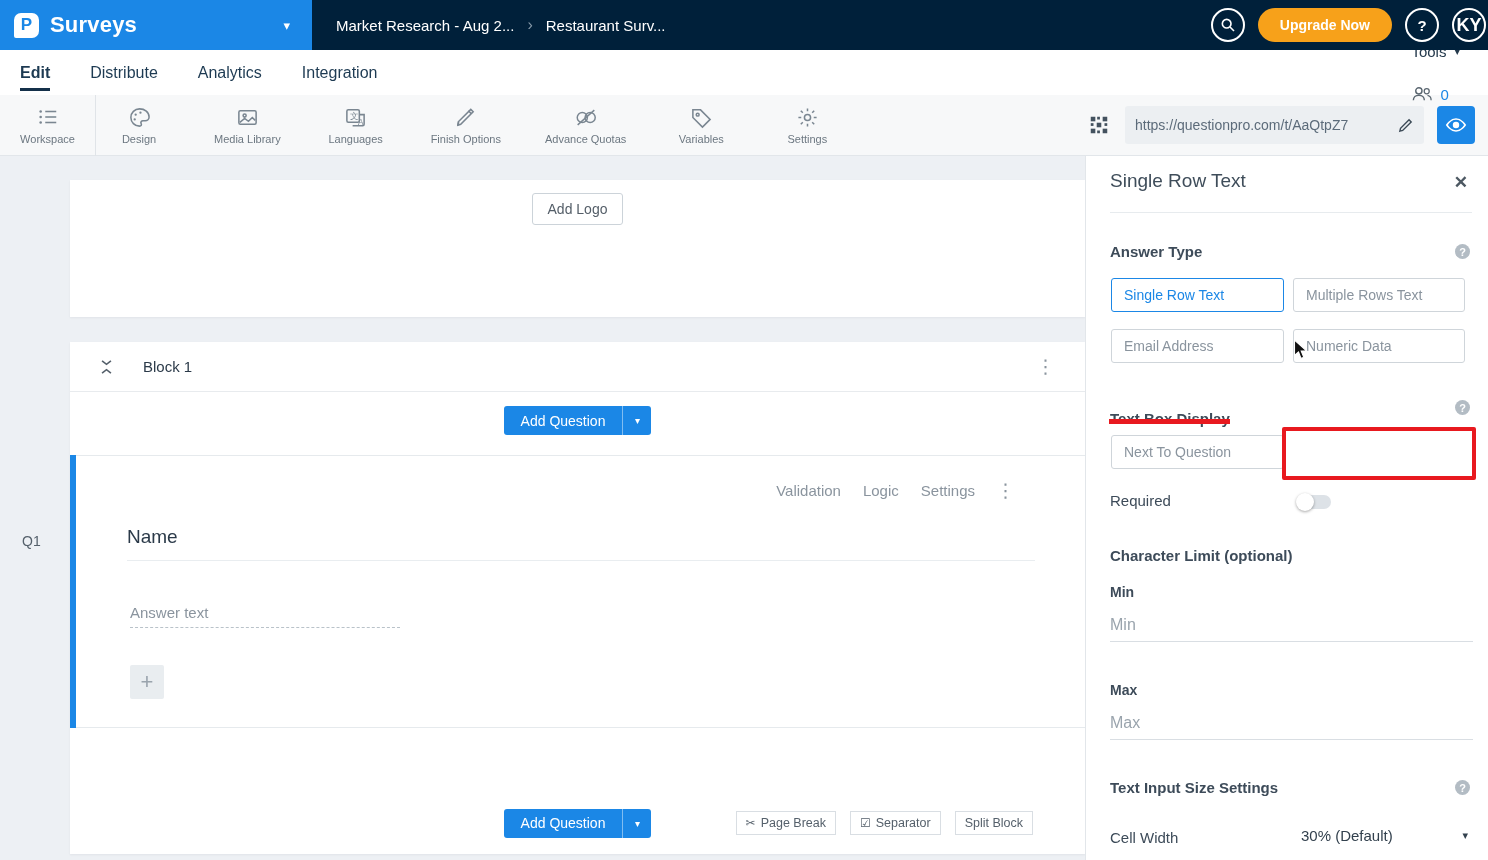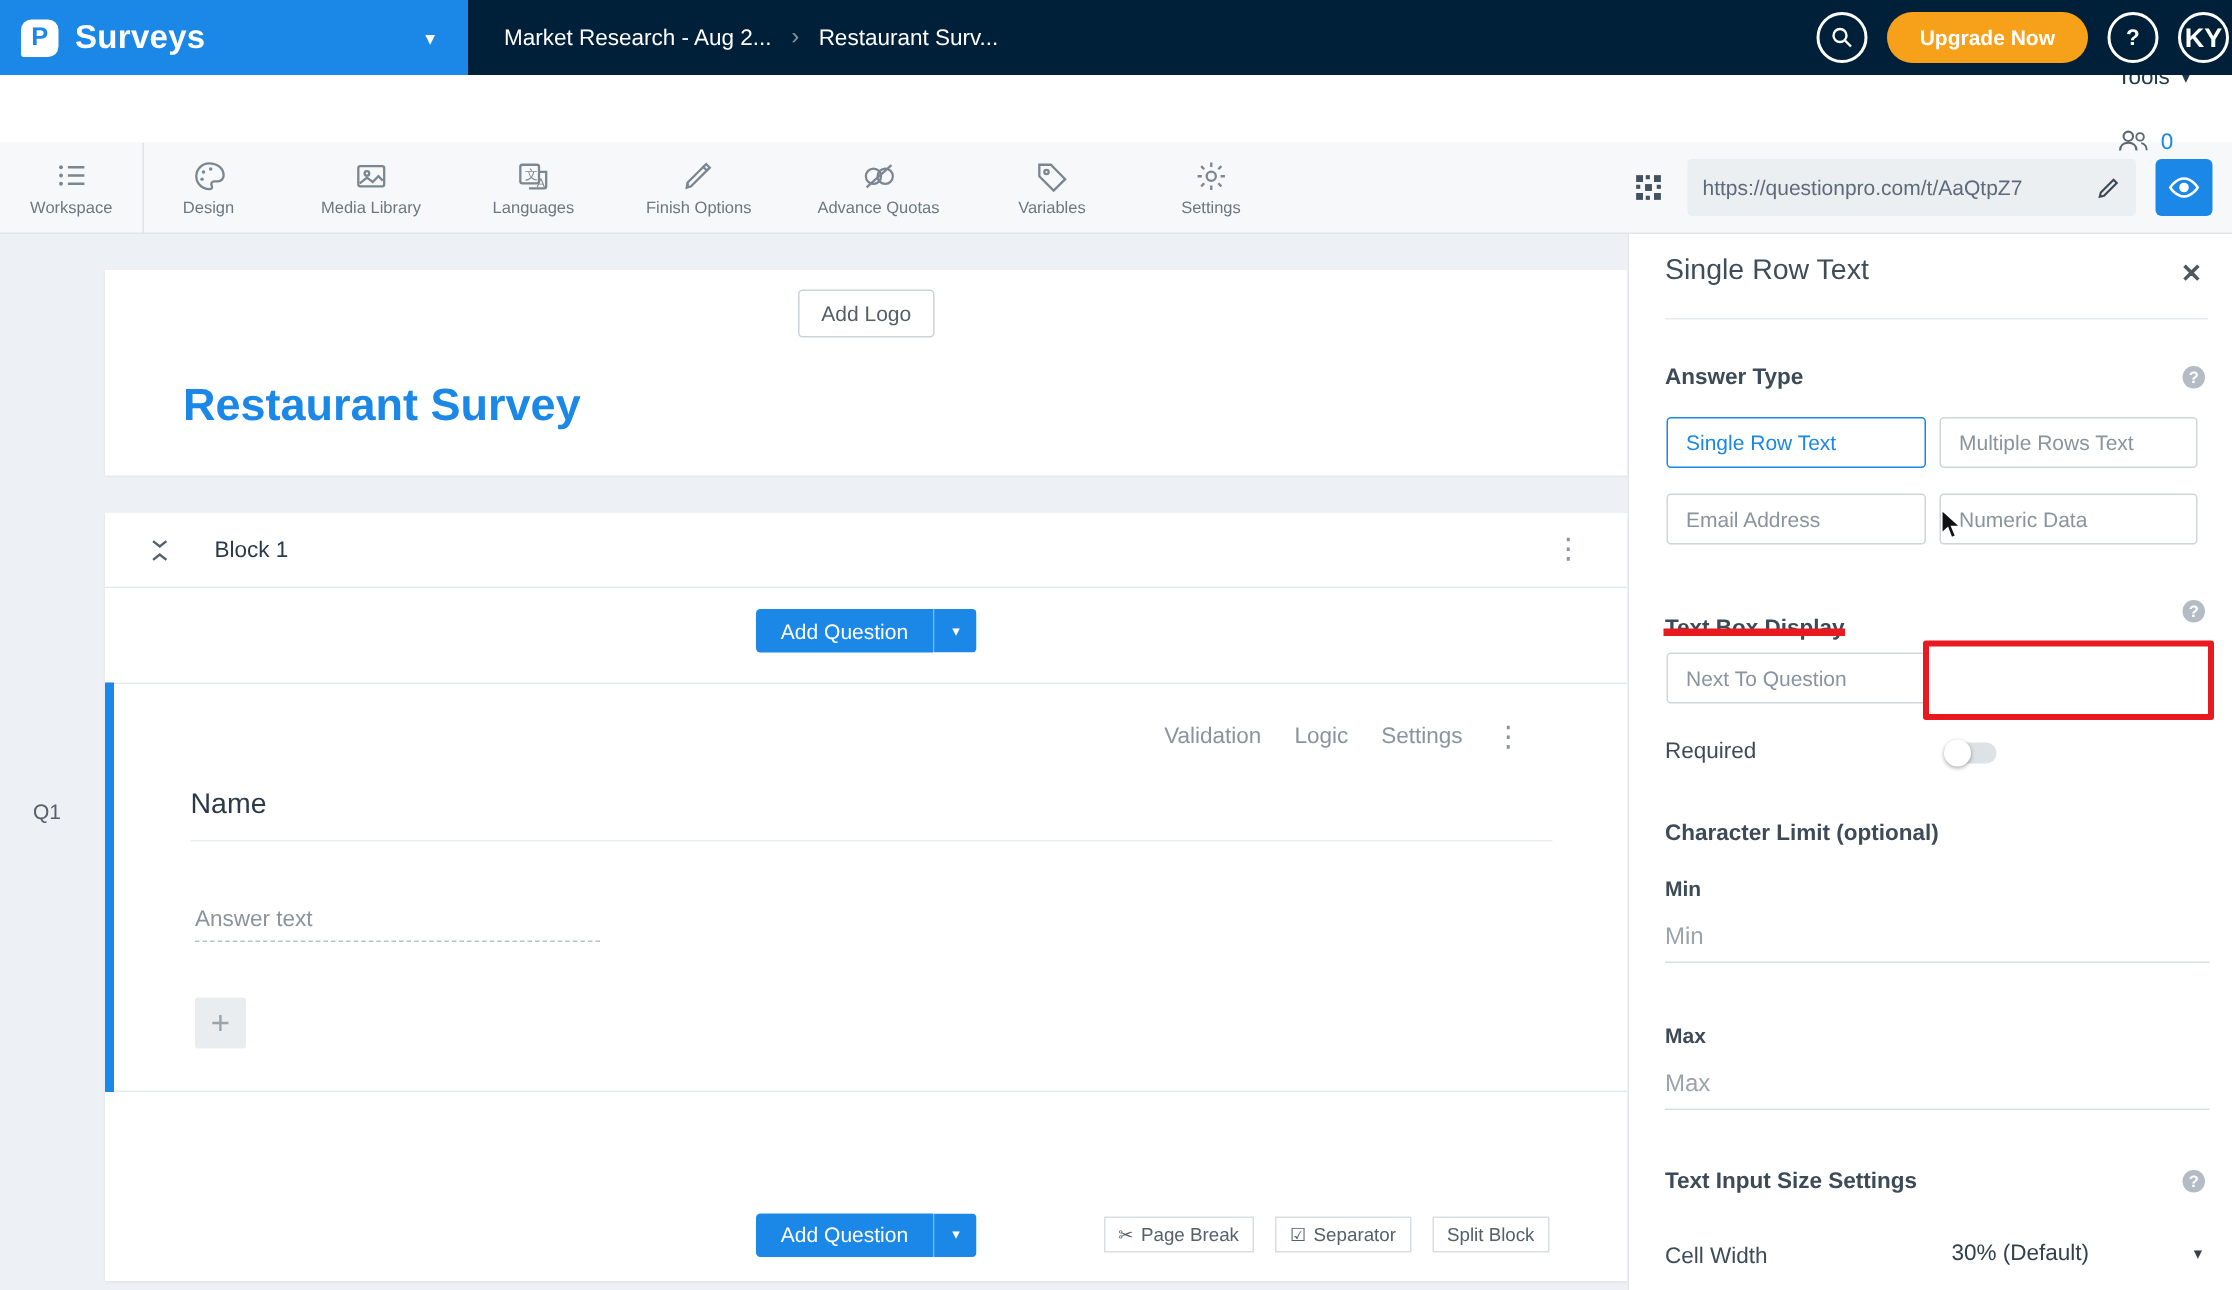--- a/index.html
+++ b/index.html
@@ -127,20 +127,26 @@
     </button>
     <button class="upgrade-btn">Upgrade Now</button>
     <button class="ring-btn">
         <span>?</span>
       </button>
     <button class="ring-btn" style="font-size:18px;">KY</button>
   </div>
 </header>
 
 <nav class="tabbar">
+  <div class="tabs">
+    <span class="tab active">Edit</span>
+    <span class="tab">Distribute</span>
+    <span class="tab">Analytics</span>
+    <span class="tab">Integration</span>
+  </div>
   <div class="tabbar-right">
     <div class="tools">
       <span>Tools</span>
       <span class="caret">▾</span>
     </div>
     <div class="collab">
       <svg width="22" height="16" viewBox="0 0 28 20">
           <circle cx="10" cy="6" r="4" fill="none" stroke="#5b6771" stroke-width="1.8"></circle>
           <path d="M3 18c0-4 3-6.5 7-6.5s7 2.5 7 6.5" fill="none" stroke="#5b6771" stroke-width="1.8"></path>
           <circle cx="20" cy="6.5" r="3.2" fill="none" stroke="#5b6771" stroke-width="1.6"></circle>
@@ -264,21 +270,20 @@
         </svg>
     </button>
   </div>
 </div>
 
 <div class="main">
   <div class="q-num">Q1</div>
 
   <div class="card header-card">
     <button class="add-logo-btn">Add Logo</button>
-    <div class="survey-title">Restaurant Survey</div>
   </div>
 
   <div class="card block-card">
     <div class="block-header">
       <span class="collapse-ic">
         <svg width="15" height="16" viewBox="0 0 16 18" fill="none" stroke="#55606b" stroke-width="1.8">
             <path d="M3 2l5 4 5-4"></path>
             <path d="M3 16l5-4 5 4"></path>
           </svg>
       </span>

